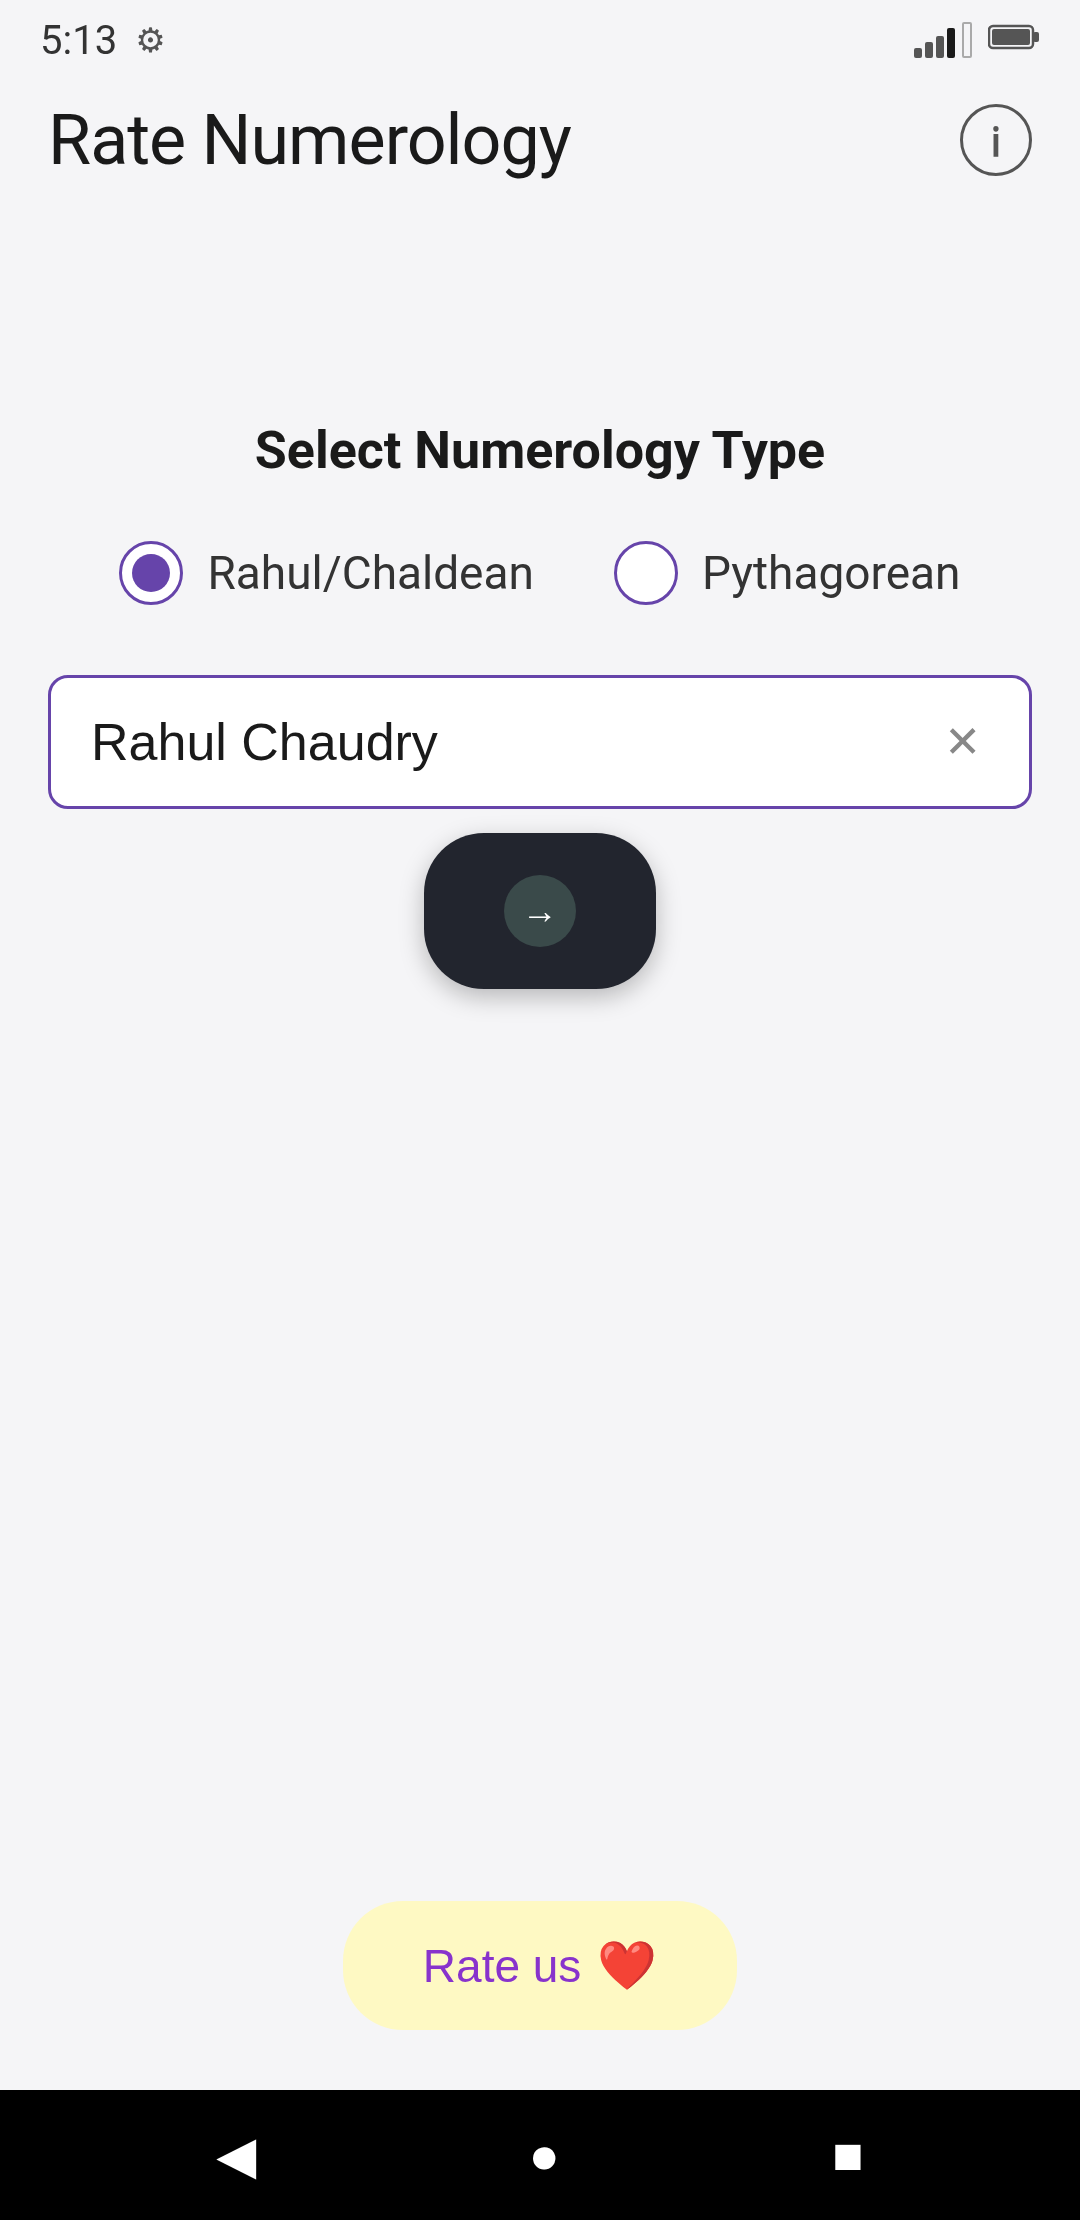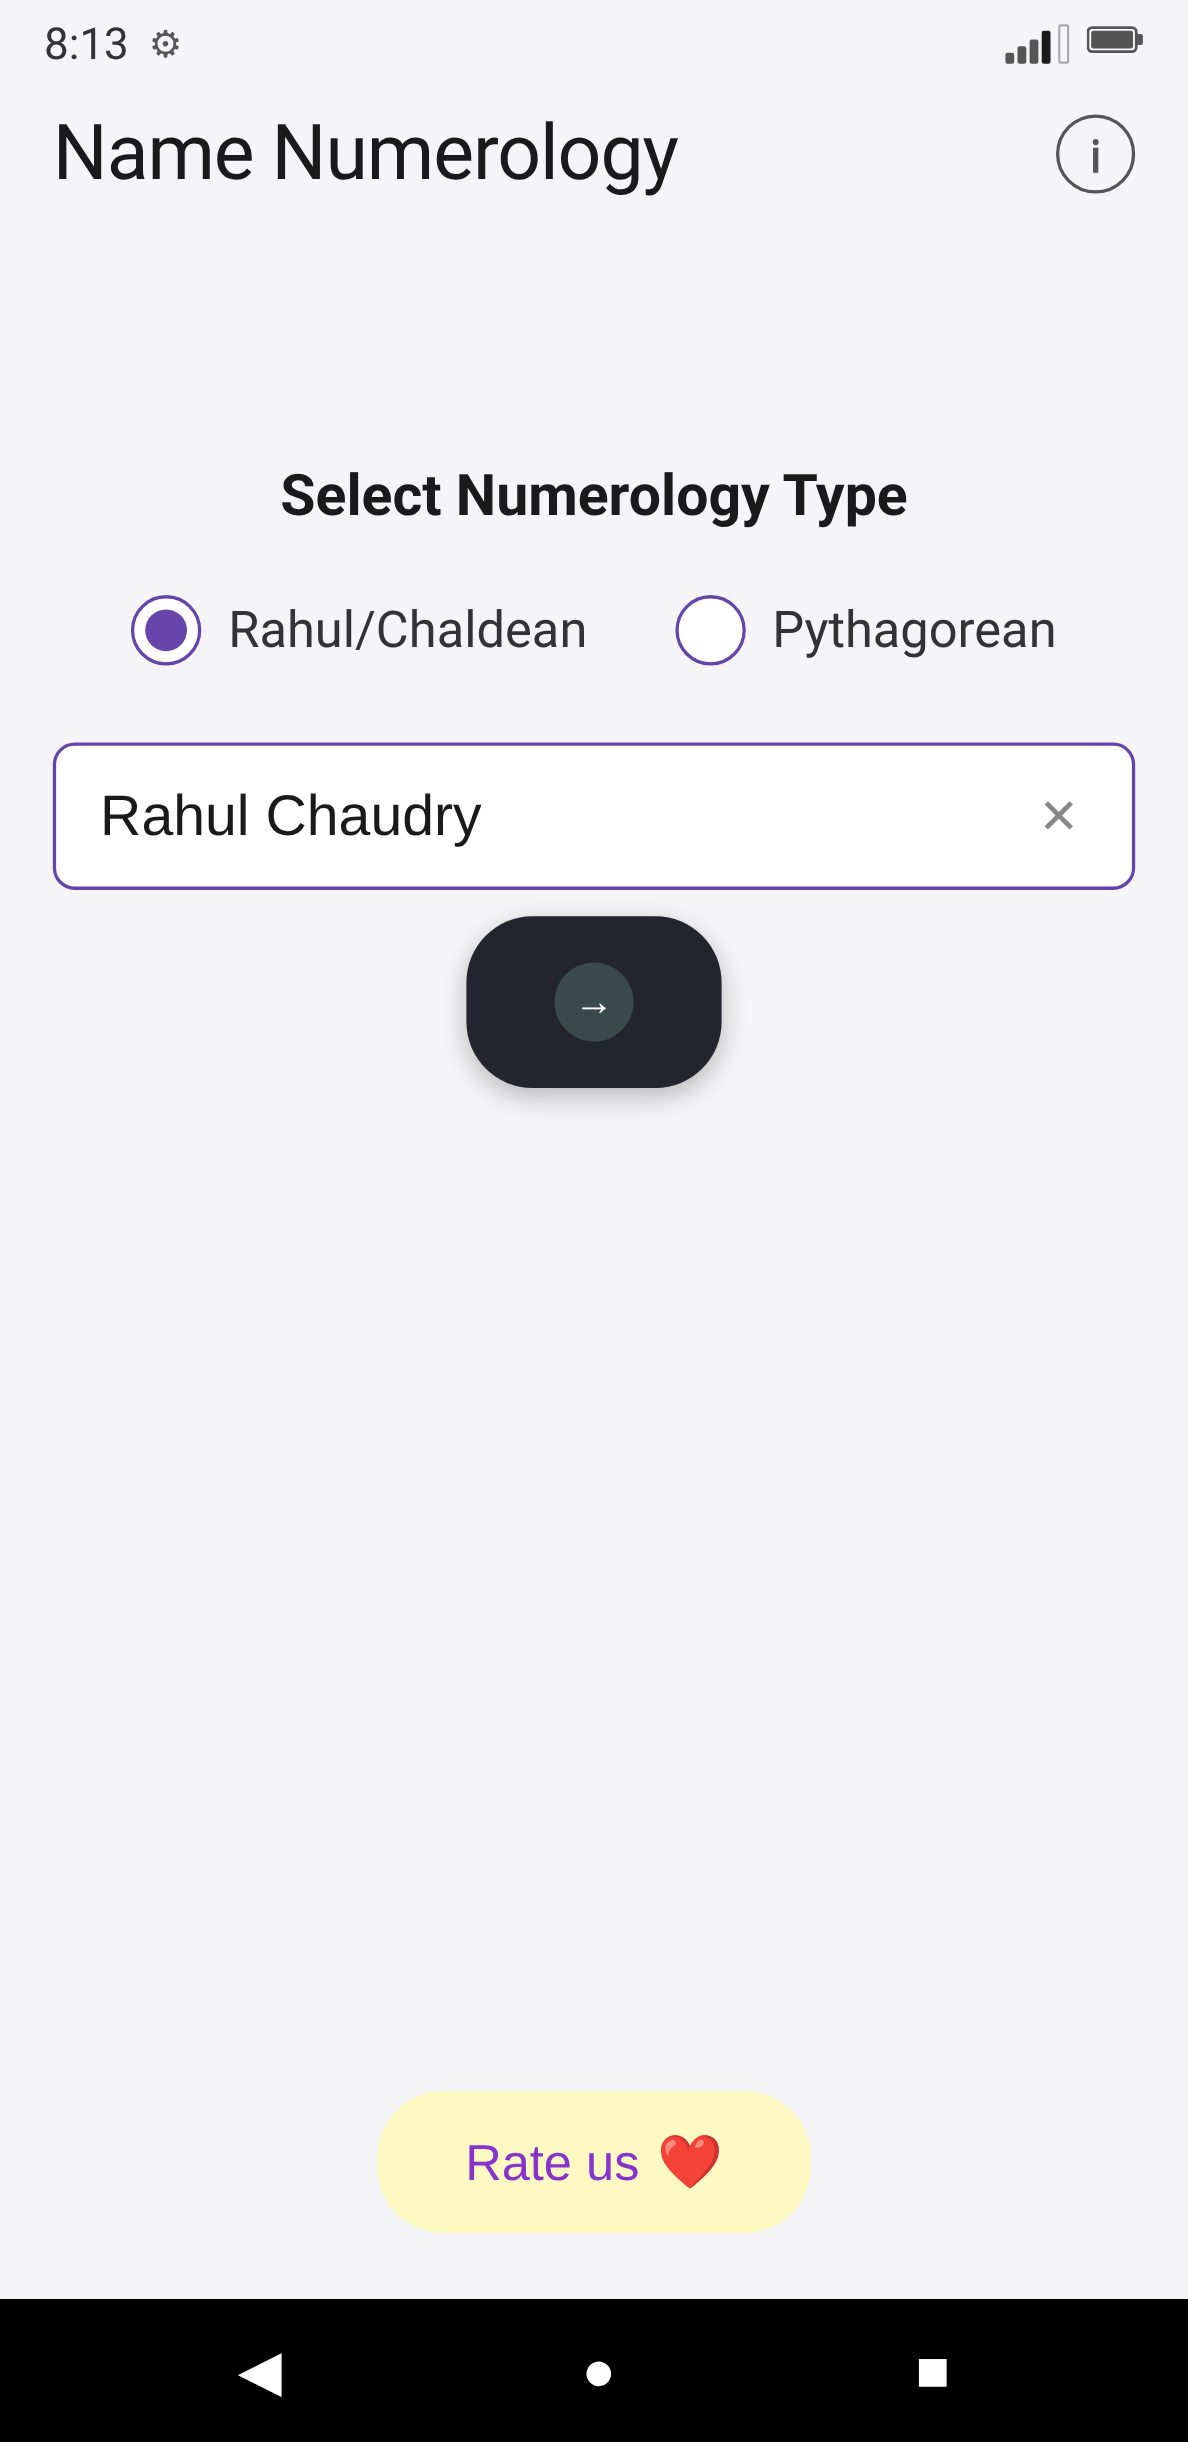--- a/index.html
+++ b/index.html
@@ -249,21 +249,21 @@
 
     .signal-bar.active {
       background-color: #1a1a1a;
     }
   </style>
 </head>
 <body>
 
 <div class="status-bar">
   <div style="display:flex; align-items:center; gap:18px;">
-    <span class="status-time">8:13</span>
+    <span class="status-time">5:13</span>
     <span class="gear-icon-small">⚙</span>
   </div>
   <div class="status-icons">
 
     <div class="signal-icon">
       <div class="signal-bar" style="height:10px;background:#555;"></div>
       <div class="signal-bar" style="height:16px;background:#555;"></div>
       <div class="signal-bar" style="height:22px;background:#555;"></div>
       <div class="signal-bar active" style="height:30px;background:#1a1a1a;"></div>
       <div style="width:10px;height:36px;background:transparent;border:2px solid #aaa;border-radius:2px;margin-left:4px;"></div>
@@ -273,21 +273,21 @@
       <svg width="52" height="30" viewBox="0 0 52 30">
         <rect x="1" y="4" width="44" height="22" rx="4" ry="4" stroke="#555" stroke-width="2.5" fill="none"></rect>
         <rect x="45" y="10" width="6" height="10" rx="2" fill="#555"></rect>
         <rect x="4" y="7" width="38" height="16" rx="2" fill="#555"></rect>
       </svg>
     </div>
   </div>
 </div>
 
 <div class="app-header">
-  <h1 class="app-title">Name Numerology</h1>
+  <h1 class="app-title">Rate Numerology</h1>
   <div class="info-icon">
     <span>ℹ</span>
   </div>
 </div>
 
 <div class="main-content">
   <div class="spacer-top"></div>
 
   <h2 class="section-title">Select Numerology Type</h2>
 

